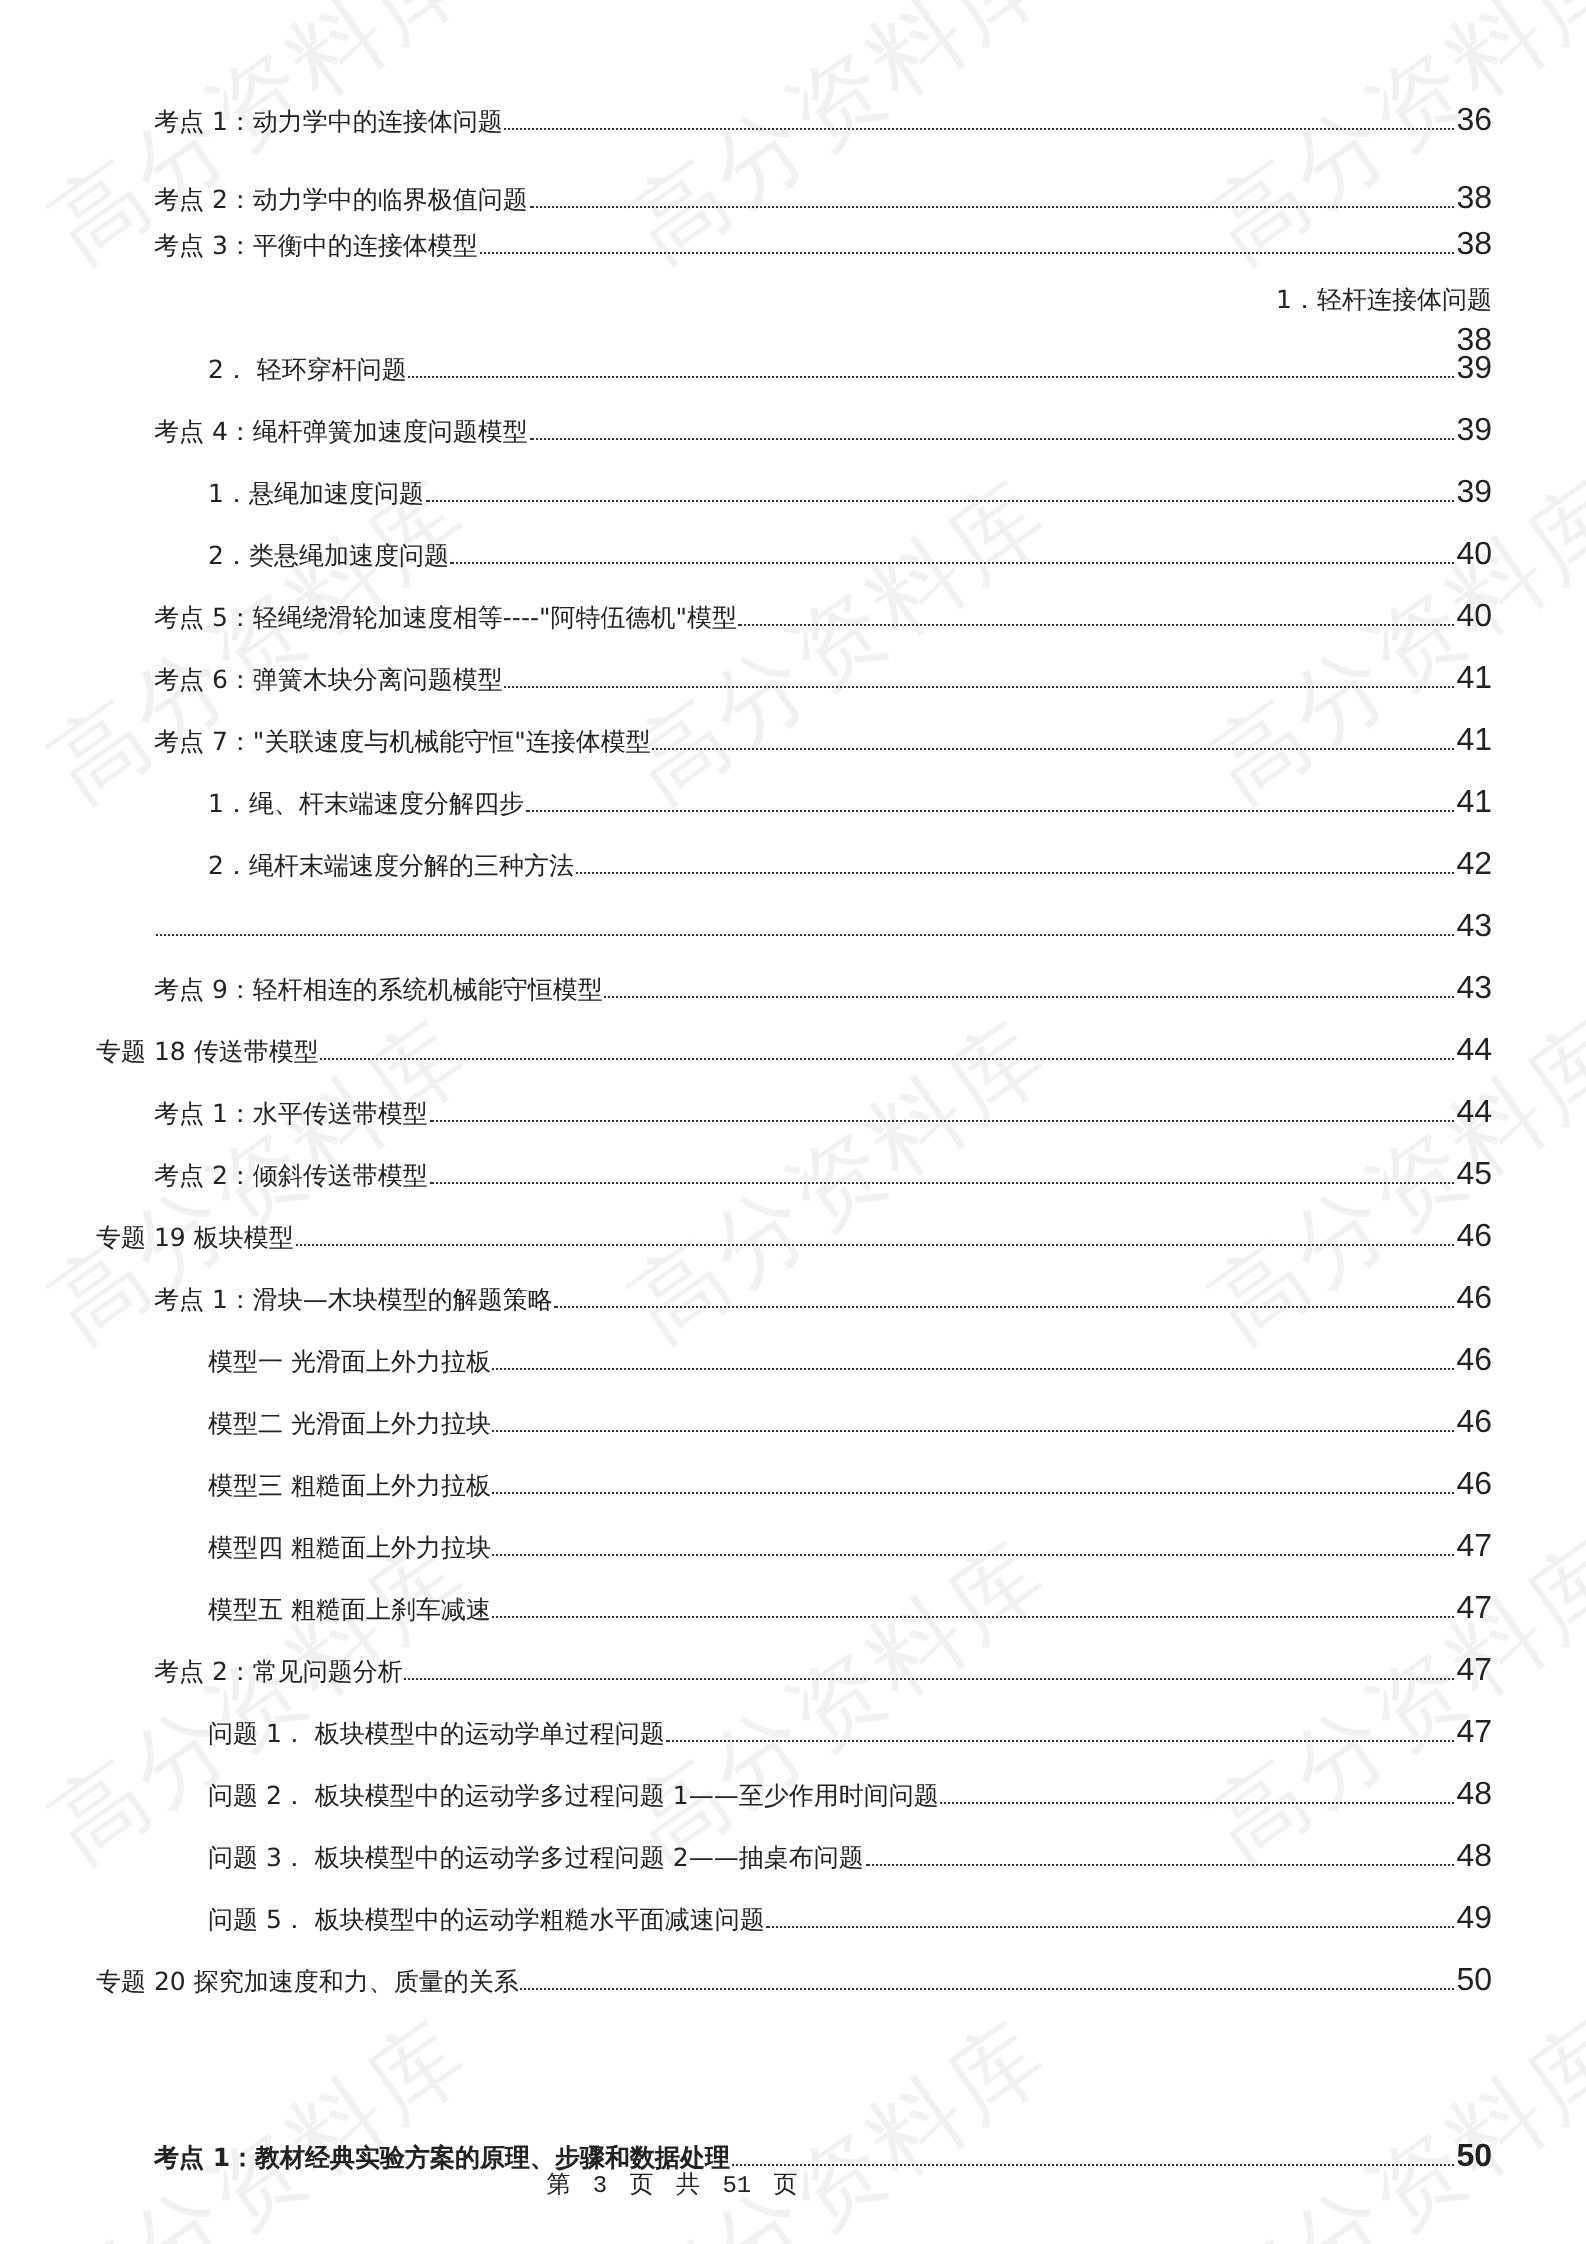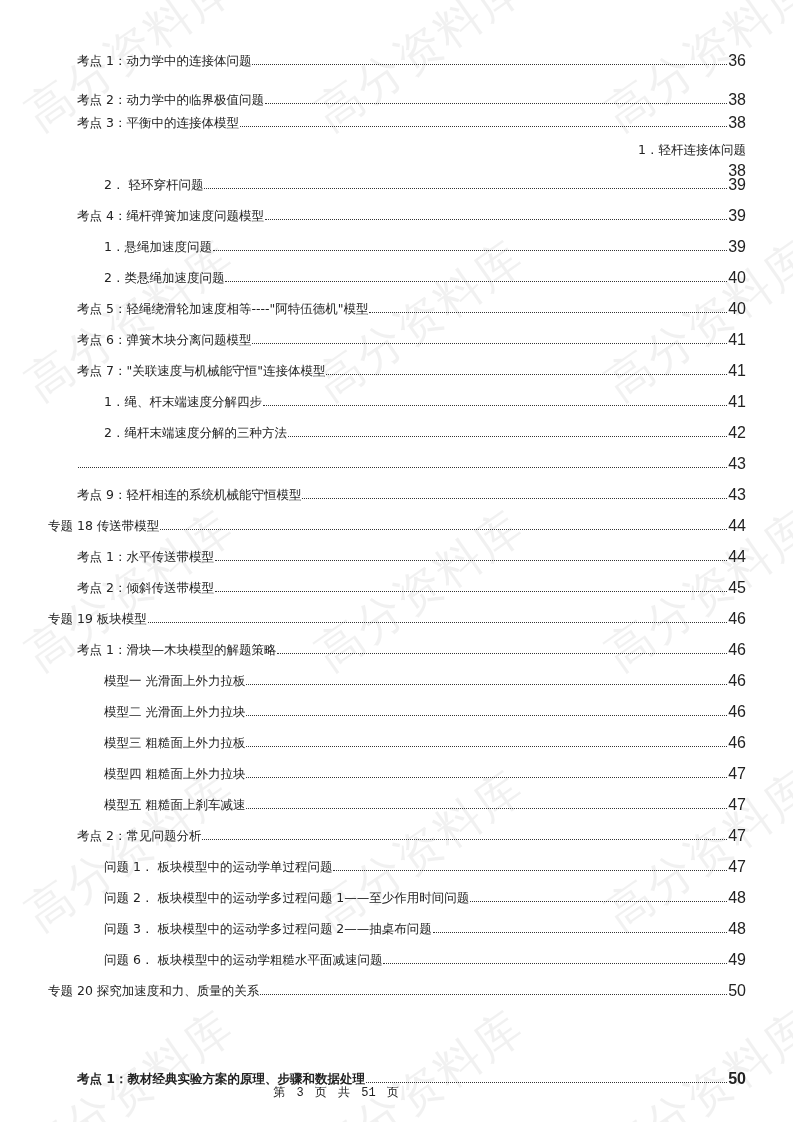--- a/index.html
+++ b/index.html
@@ -179,21 +179,21 @@
       <span class="label">问题 2．  板块模型中的运动学多过程问题 1——至少作用时间问题</span>
       <span class="leader"></span>
       <span class="page">48</span>
     </div>
     <div class="row lvl2" style="top: 868px;">
       <span class="label">问题 3．  板块模型中的运动学多过程问题 2——抽桌布问题</span>
       <span class="leader"></span>
       <span class="page">48</span>
     </div>
     <div class="row lvl2" style="top: 899px;">
-      <span class="label">问题 6．  板块模型中的运动学粗糙水平面减速问题</span>
+      <span class="label">问题 5．  板块模型中的运动学粗糙水平面减速问题</span>
       <span class="leader"></span>
       <span class="page">49</span>
     </div>
     <div class="row lvl0" style="top: 930px;">
       <span class="label">专题 20  探究加速度和力、质量的关系</span>
       <span class="leader"></span>
       <span class="page">50</span>
     </div>
     <div class="row lvl1" style="top: 1018px; font-weight: bold;">
       <span class="label">考点 1：教材经典实验方案的原理、步骤和数据处理</span>

